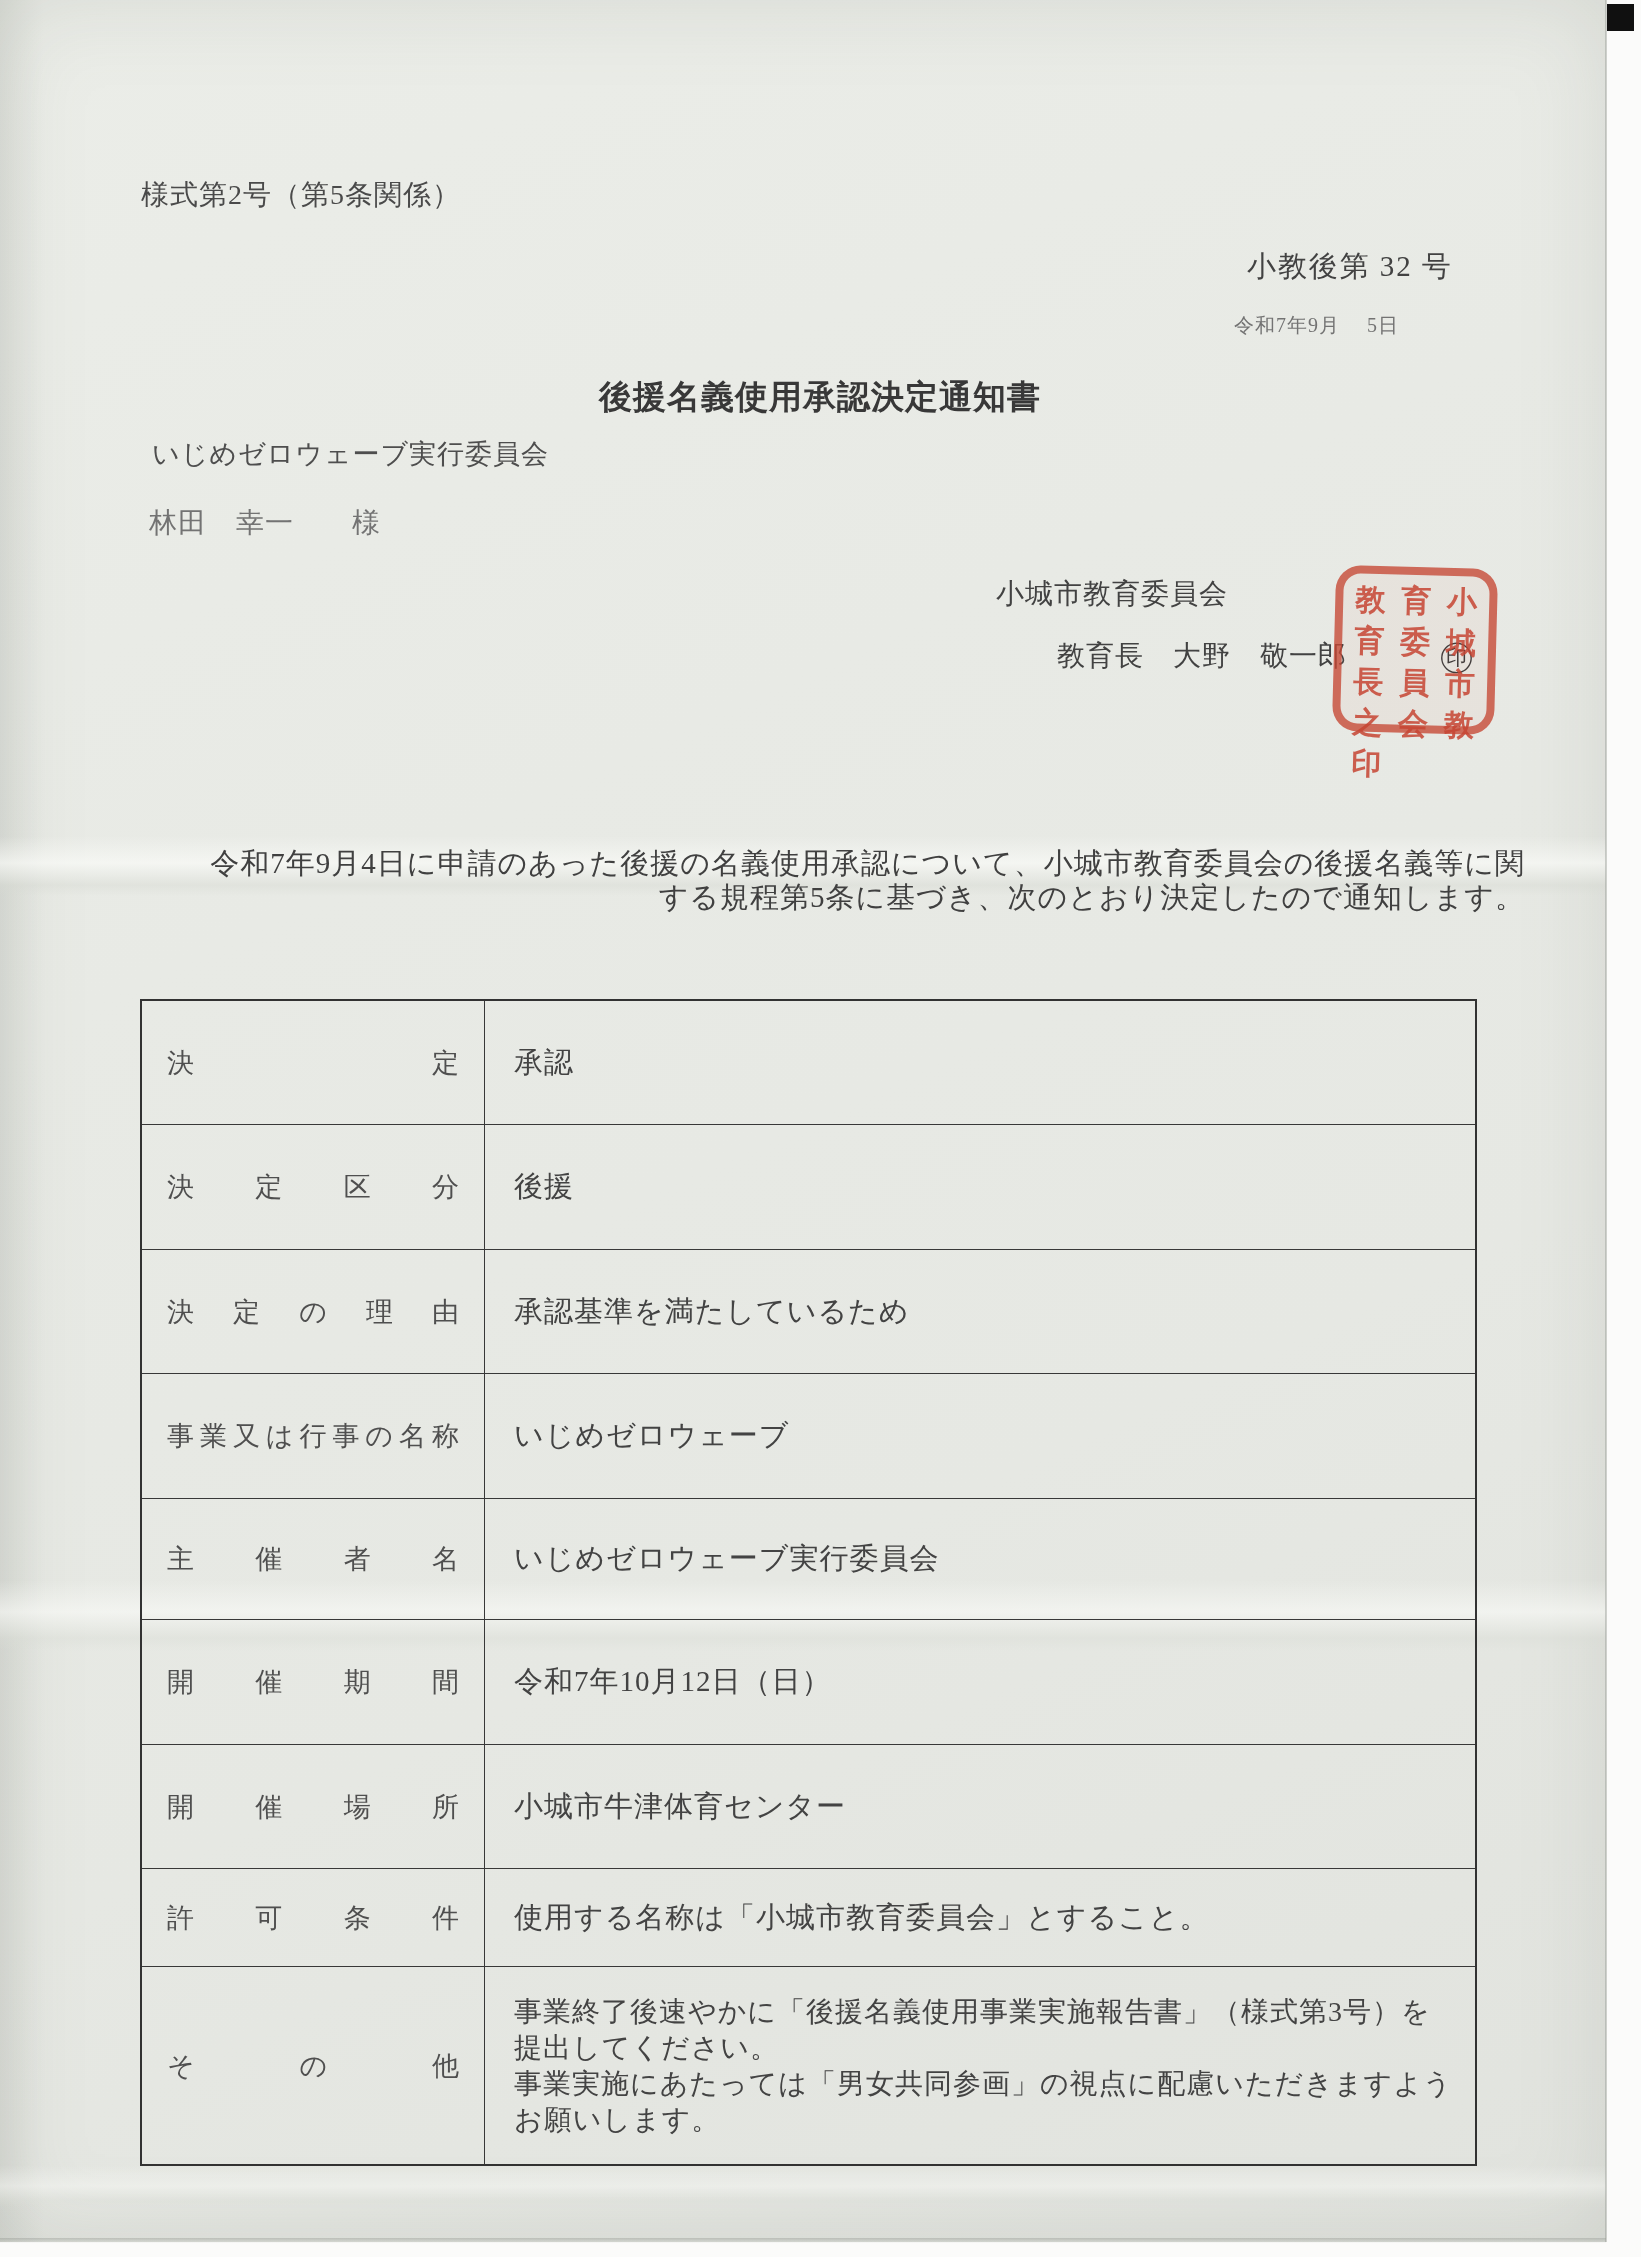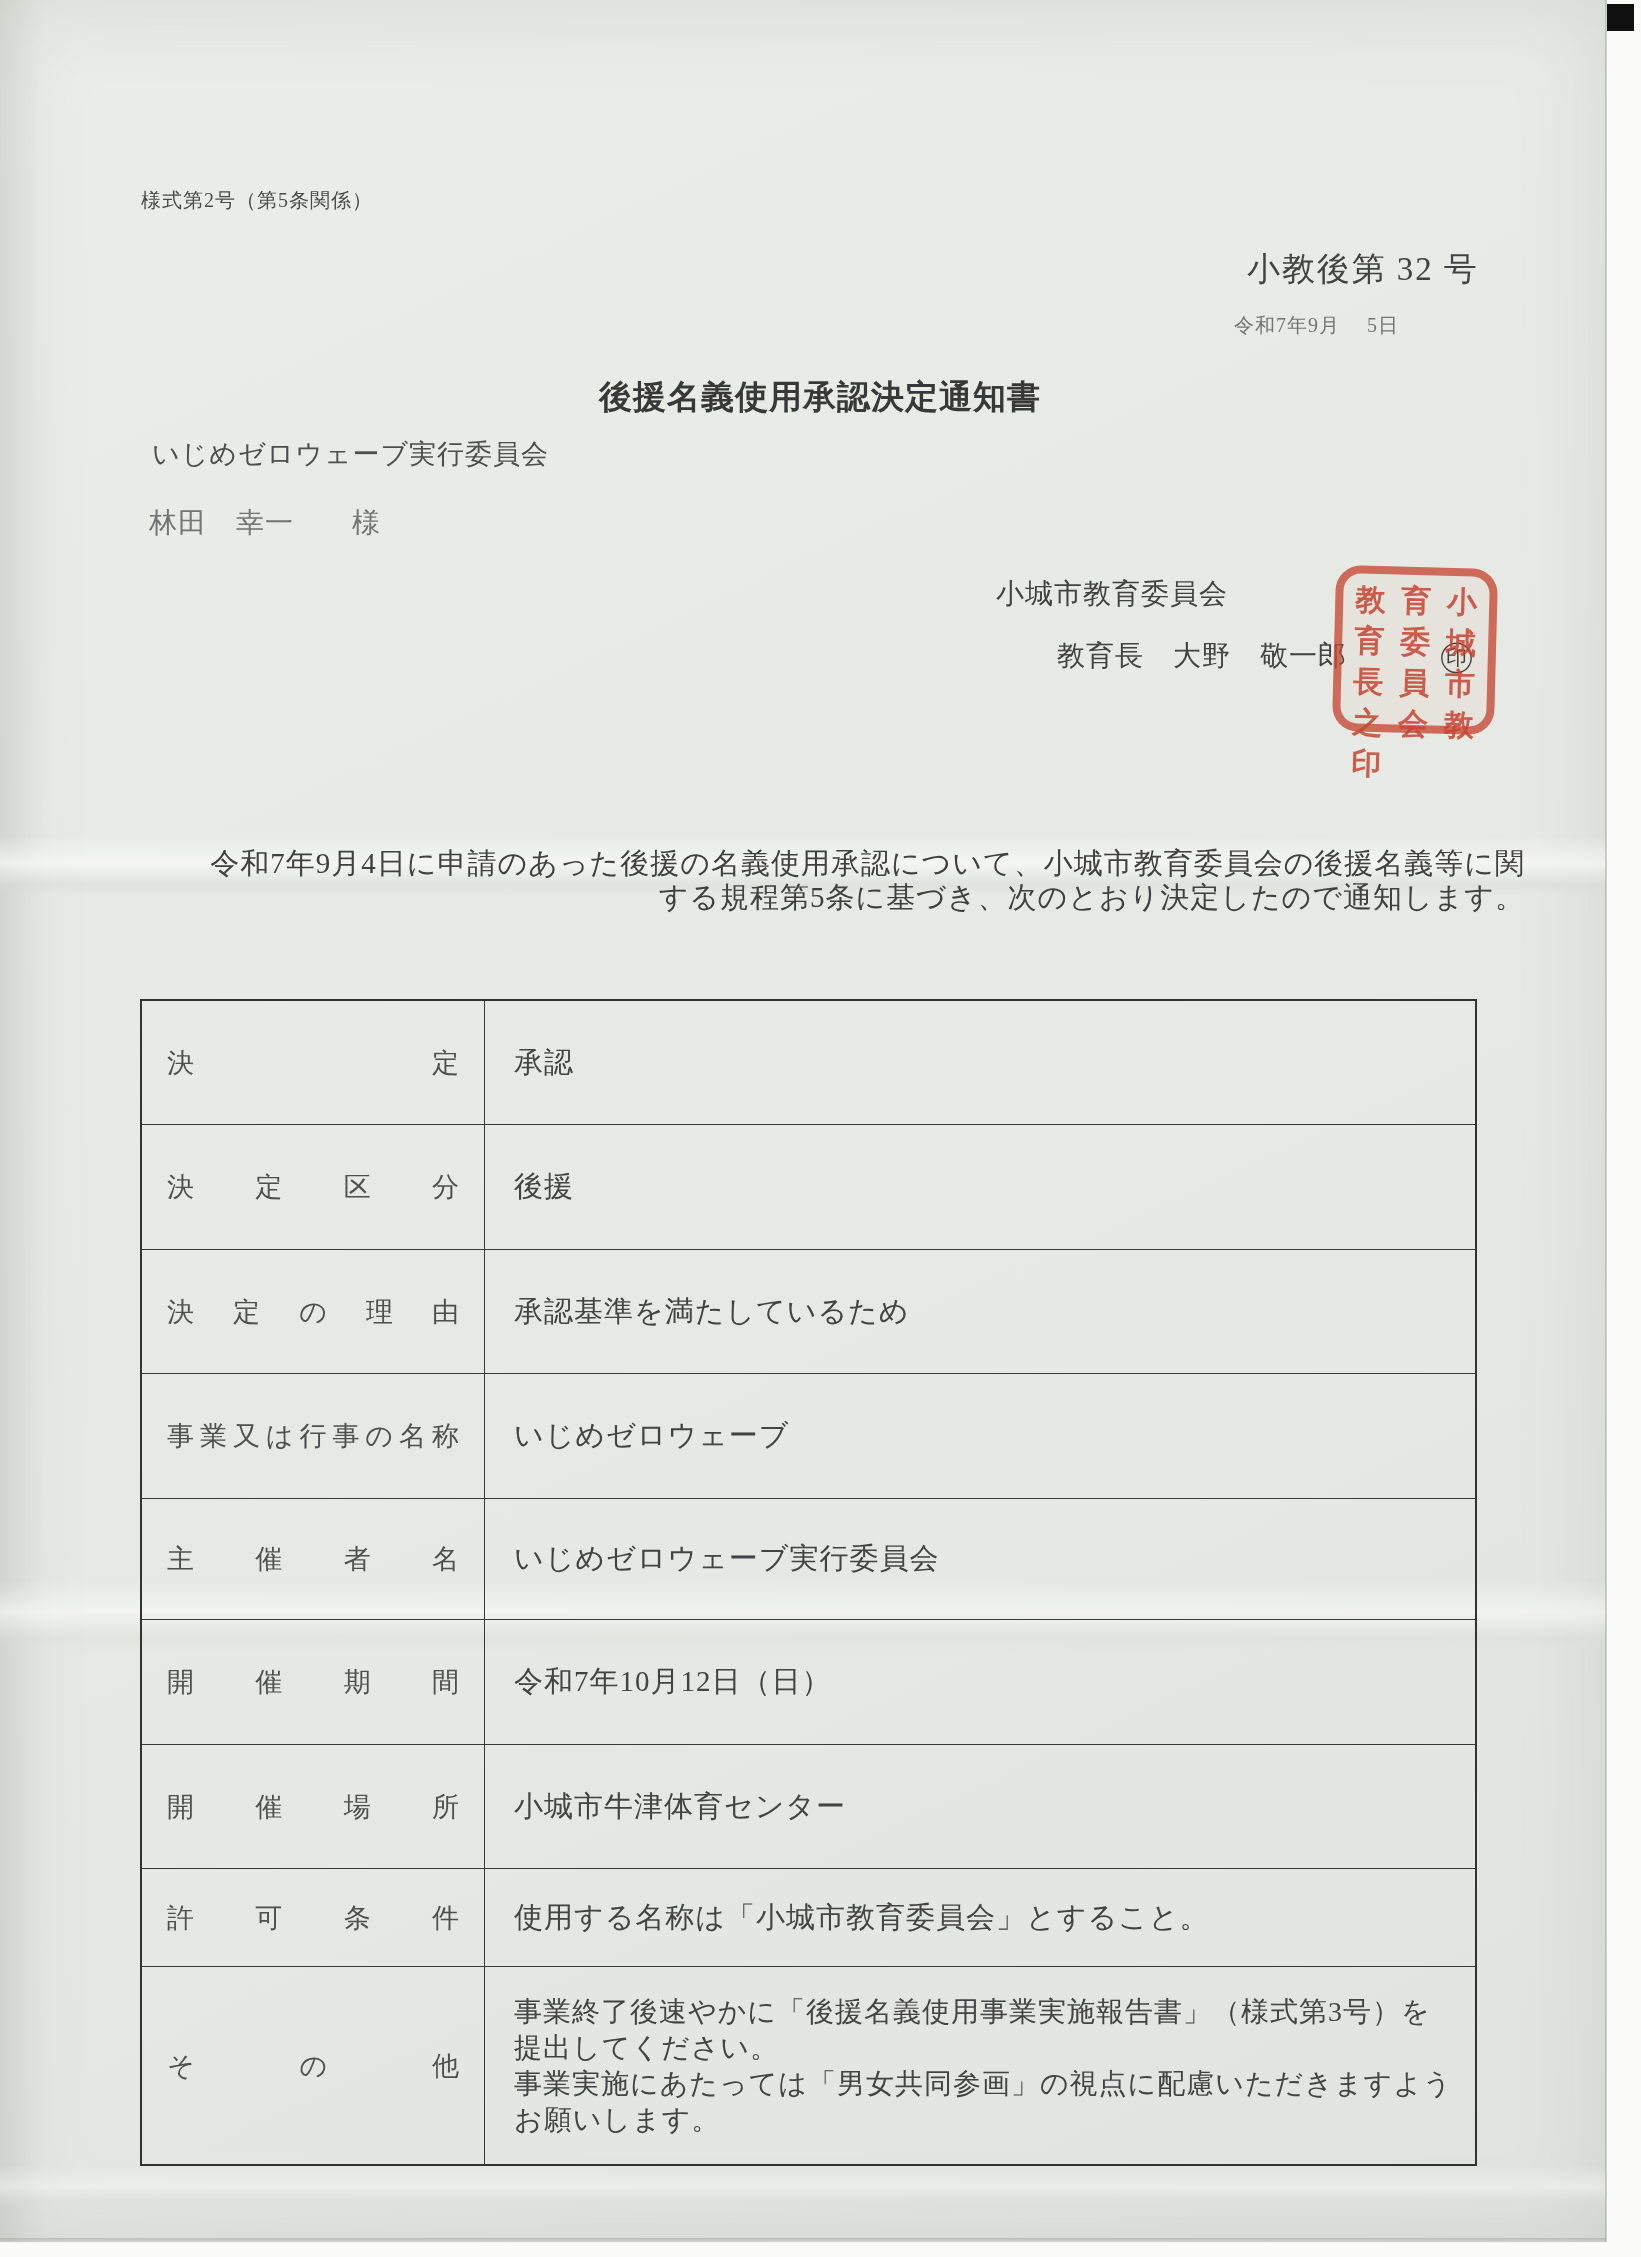--- a/index.html
+++ b/index.html
@@ -58,22 +58,22 @@
   .shade-left {
     position: absolute;
     left: 0; top: 0;
     width: 44px; height: 2242px;
     background: linear-gradient(to right, rgba(110,116,106,0.10), rgba(110,116,106,0));
   }
 
   
   .txt { position: absolute; white-space: pre-line; }
 
-  .form-number   { left: 141px;  top: 187px;  font-size: 20px; letter-spacing: 1px; color: #4a4a4a; }
-  .doc-number    { left: 1247px; top: 247px;  font-size: 33px; letter-spacing: 1.9px; color: #424242; }
+  .form-number   { left: 141px;  top: 176px;  font-size: 28px; letter-spacing: 1px; color: #4a4a4a; }
+  .doc-number    { left: 1247px; top: 247px;  font-size: 29px; letter-spacing: 1.9px; color: #424242; }
   .issue-date    { left: 1234px; top: 312px;  font-size: 20px; letter-spacing: 1px; color: #737373; }
   .doc-title     { left: 599px;  top: 375px;  font-size: 33px; font-weight: 600; letter-spacing: 1px; color: #383838; }
   .addressee-org { left: 152px;  top: 436px;  font-size: 27px; letter-spacing: 1px; color: #4e4e4e; }
   .addressee-name{ left: 149px;  top: 504px;  font-size: 28px; letter-spacing: 1px; color: #737373; }
   .sender-org    { left: 996px; top: 575px;  font-size: 28px; letter-spacing: 1px; color: #424242; }
   .sender-person { left: 1057px; top: 637px;  font-size: 28px; letter-spacing: 1px; color: #424242; }
   .body-par      { left: 135px;  top: 846px;  width: 1390px; font-size: 29px; line-height: 34px; letter-spacing: 1px; color: #404040; text-align: right; }
 
   
   .inkan-mark {

